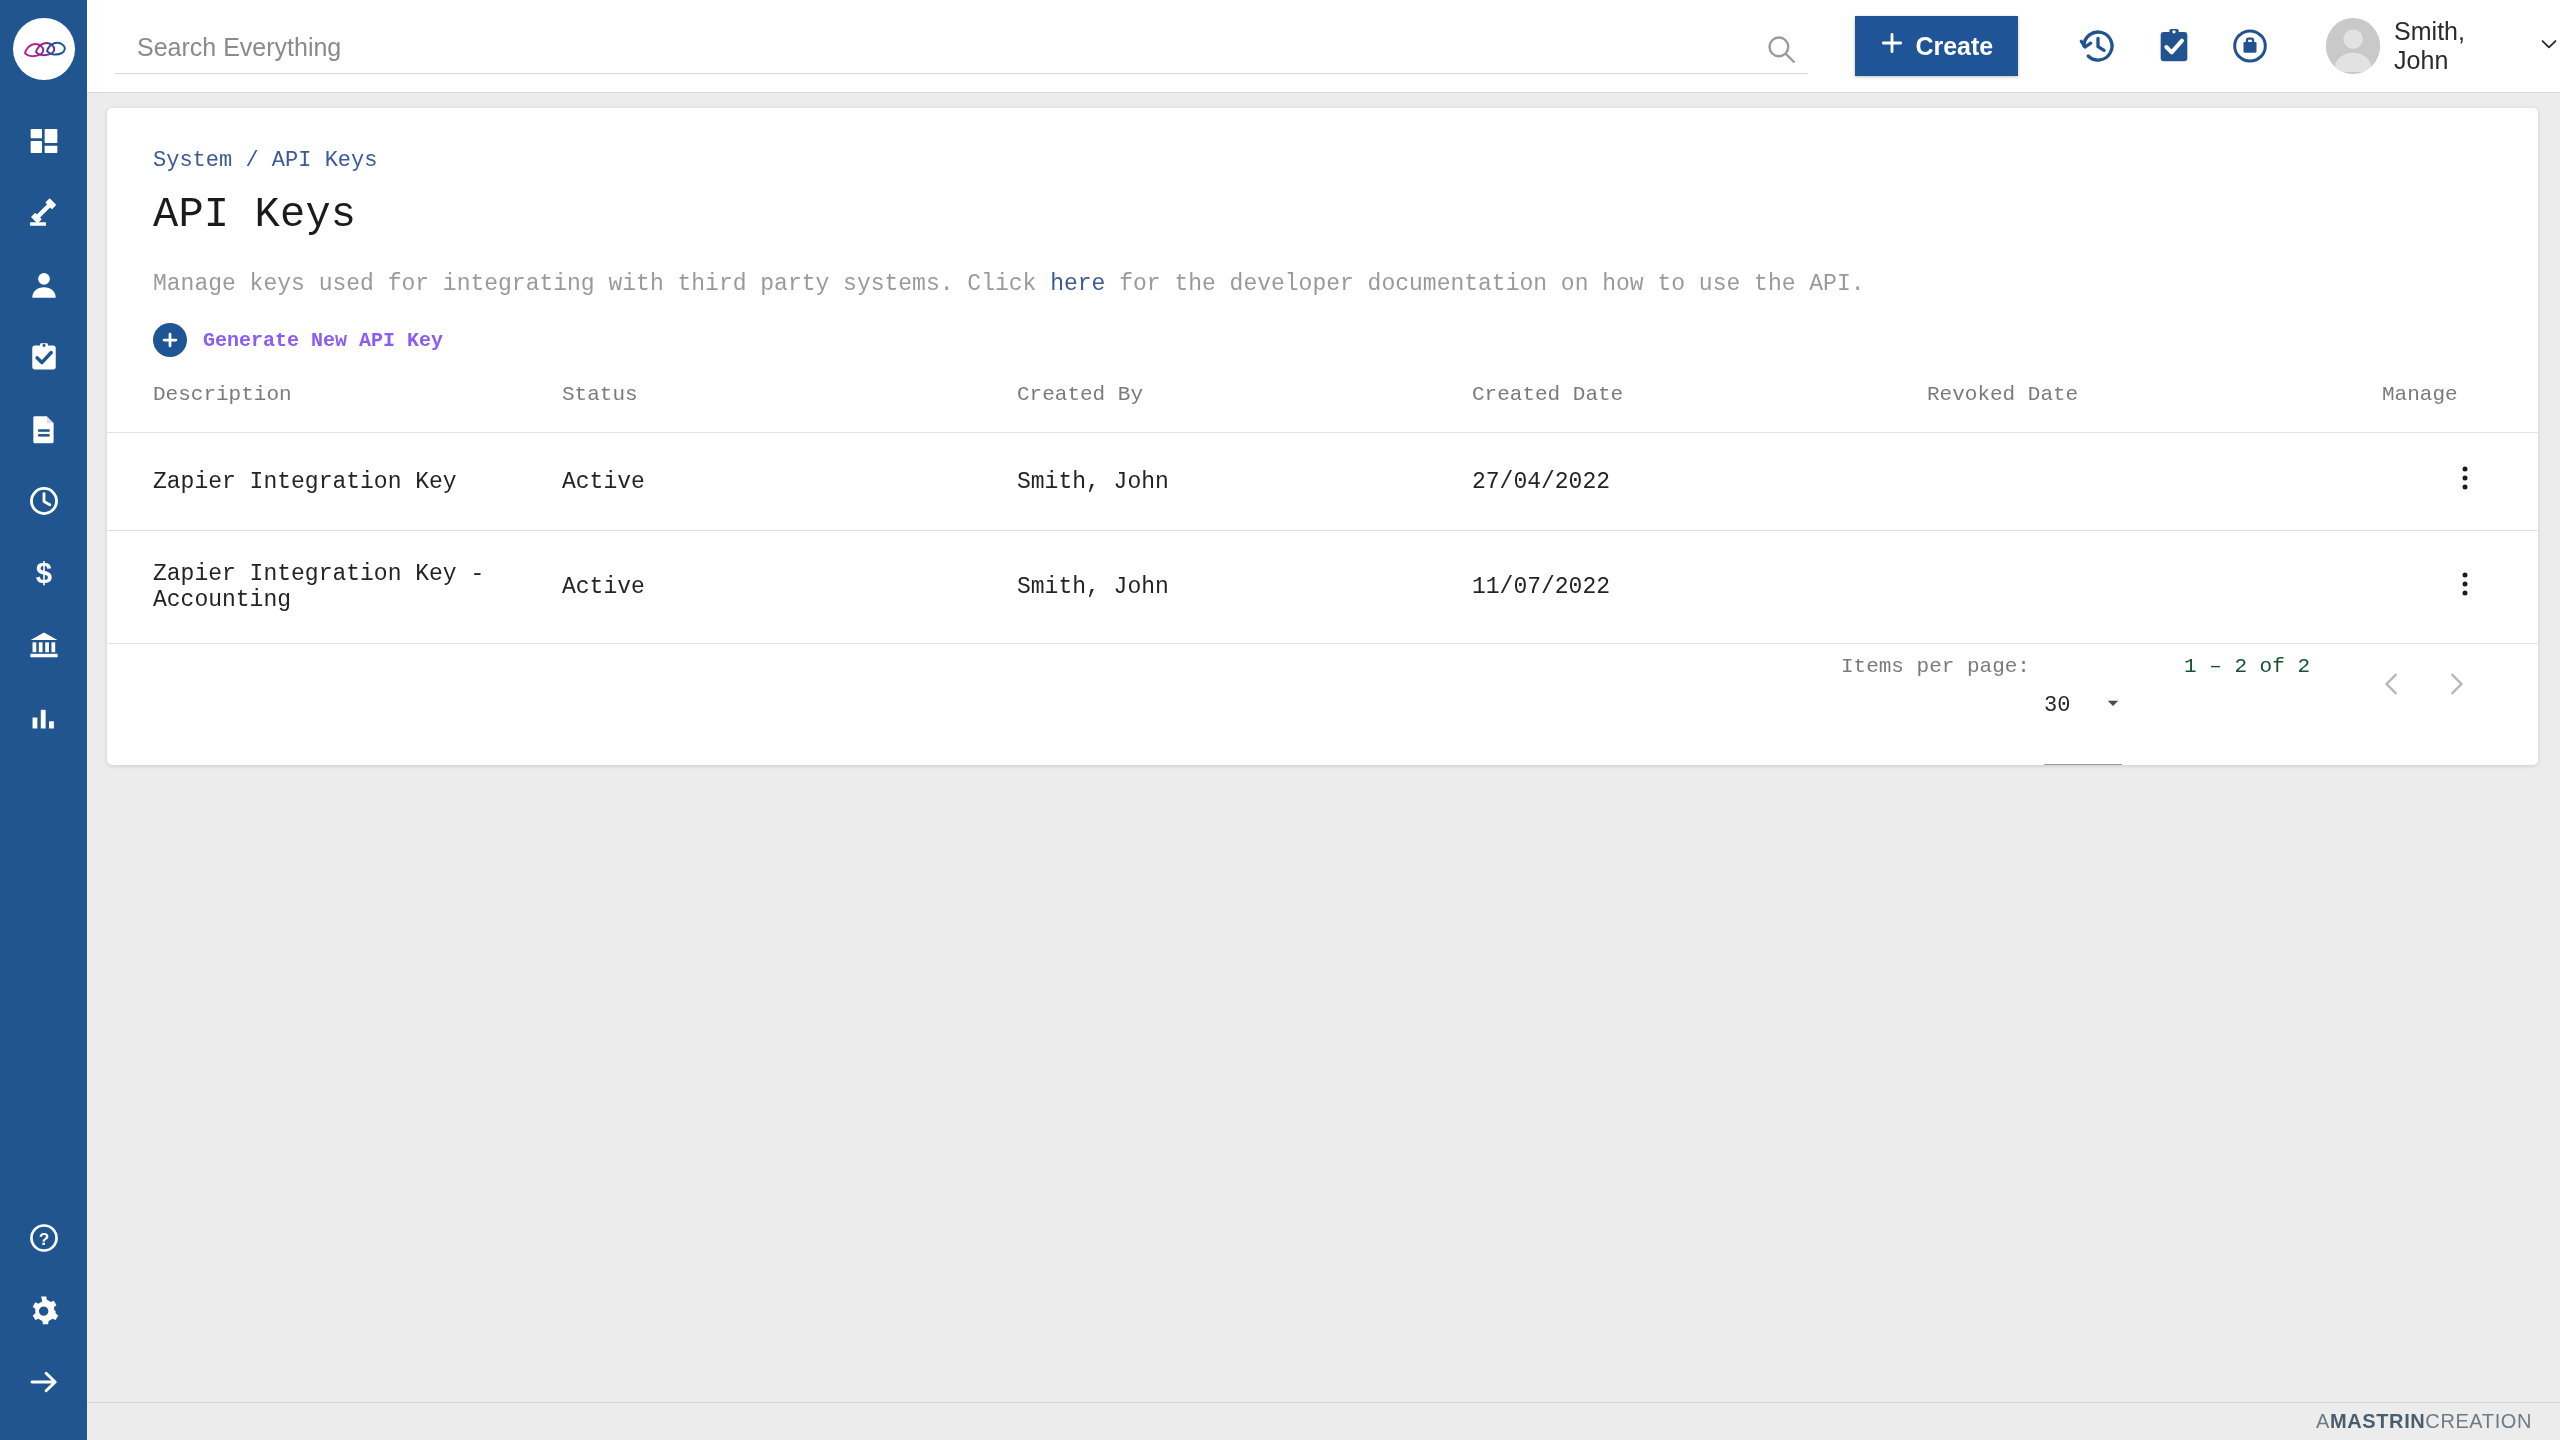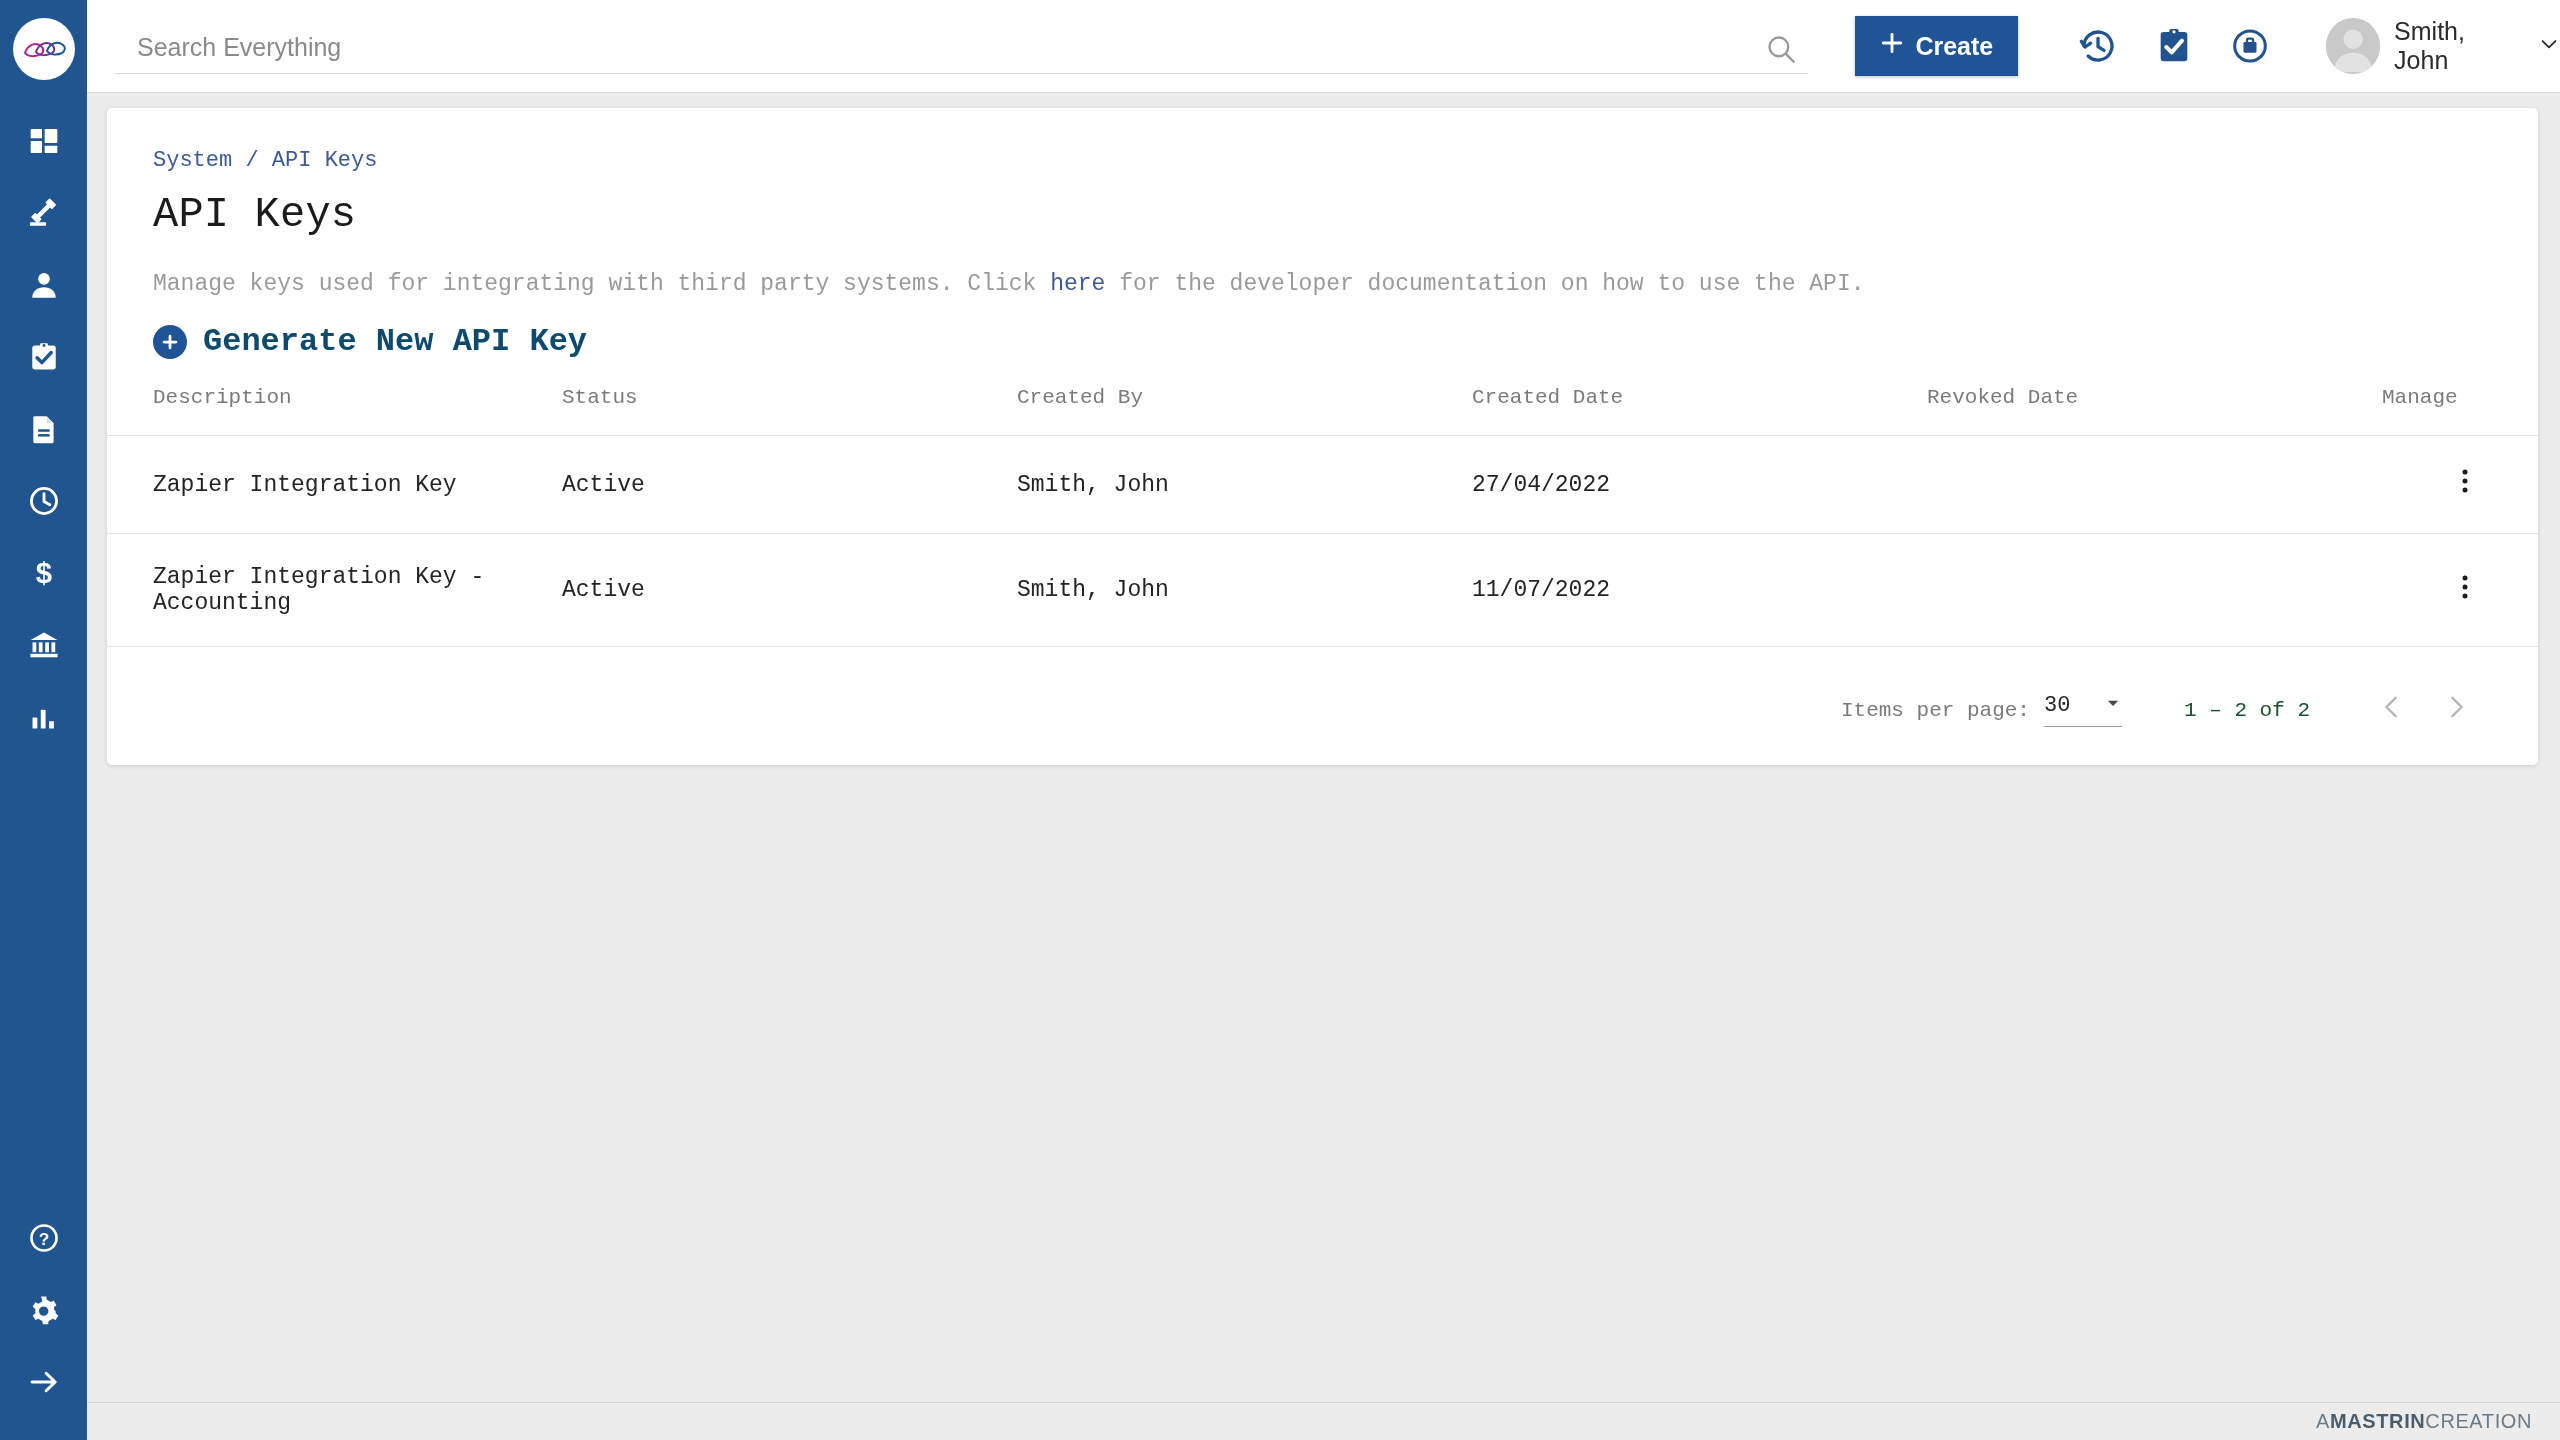--- a/index.html
+++ b/index.html
@@ -132,21 +132,21 @@
   #page-desc a { color: #3b5a96; text-decoration: none; cursor: pointer; }
   #generate-row {
     display: flex; align-items: center; gap: 16px;
     padding: 26px 0 0 46px; cursor: pointer; width: max-content;
   }
   #generate-row .plus-circle {
     width: 34px; height: 34px; border-radius: 50%;
     background: #1f5496; color:#fff;
     display:flex;align-items:center;justify-content:center;
   }
-  #generate-row .gen-label { font-size: 32px; color:#0c4a6e; font-weight: bold; }
+  #generate-row .gen-label { font-size: 20px; color:#8b5cf6; font-weight: bold; }
 
   
   #api-table { width: 100%; border-collapse: collapse; margin-top: 26px; }
   #api-table th {
     text-align: left;
     font-size: 21px; font-weight: normal; color: #7b7b7b;
     padding: 0 0 26px 0;
     border-bottom: 1px solid #e2e2e2;
   }
   #api-table td {
@@ -160,21 +160,21 @@
   .col-by     { width: 455px; }
   .col-date   { width: 455px; }
   .col-revoked{ width: 455px; }
   .col-actions{ text-align: right; padding-right: 60px !important; }
   .kebab { display:inline-block; cursor:pointer; line-height:0; }
 
   
   #paginator {
     position: absolute; right: 50px; bottom: 0;
     height: 110px;
-    display: flex; align-items: center; gap: 0;
+    display: flex; gap: 0;
     font-size: 21px; color: #7b7b7b;
   }
   #paginator .ipp-label { margin-right: 14px; }
   #ipp-select {
     position: relative;
     display: flex; align-items: center; justify-content: space-between;
     width: 78px; padding-bottom: 8px;
     border-bottom: 1px solid #9e9e9e;
     color: #262626; cursor: pointer;
   }

